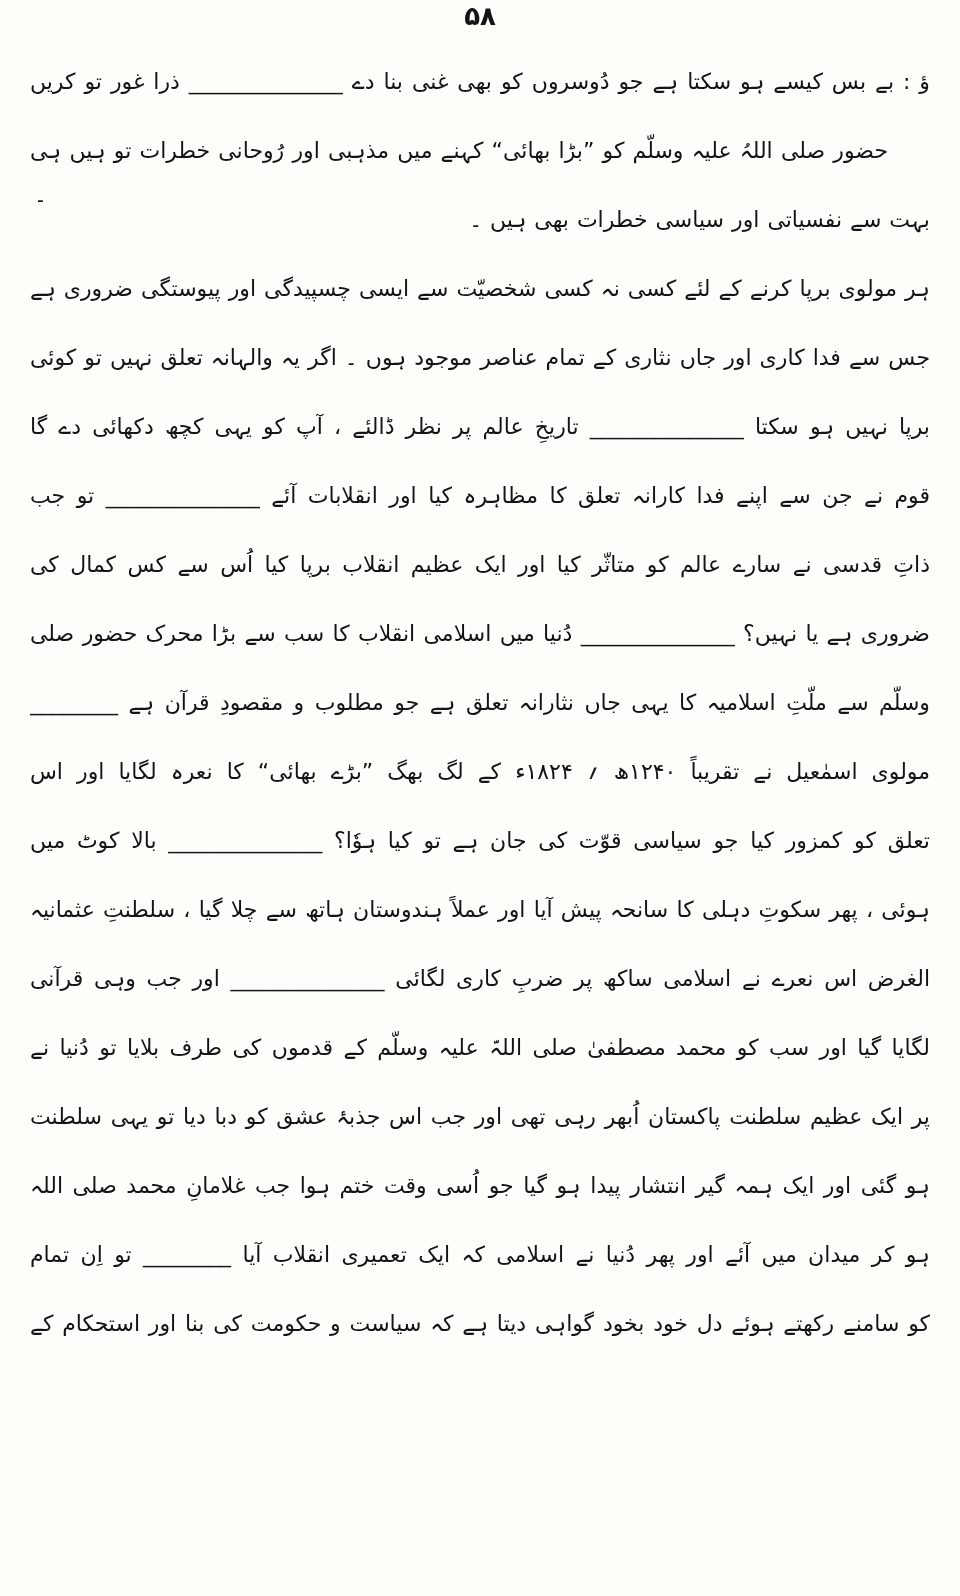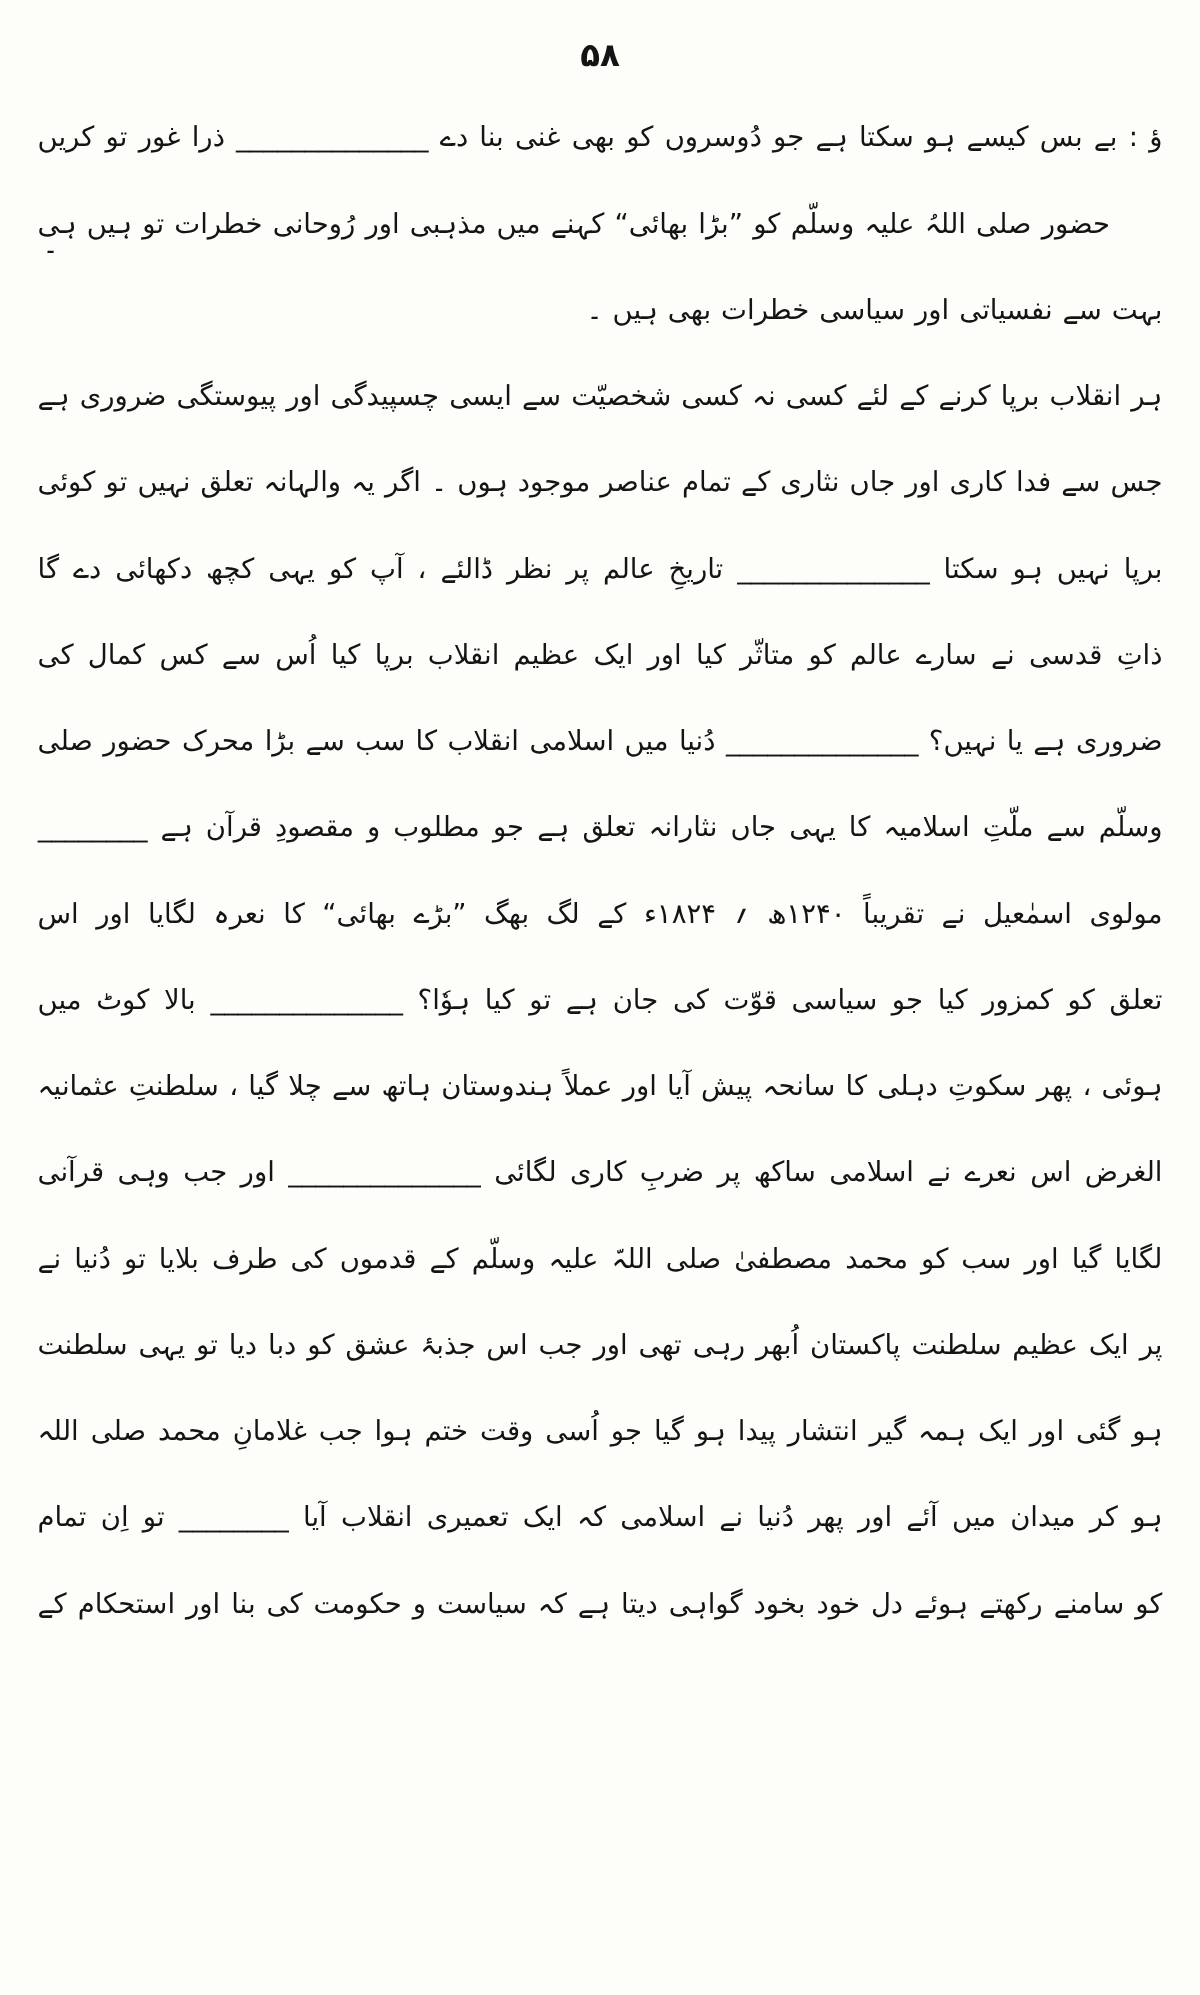--- a/index.html
+++ b/index.html
@@ -8,21 +8,21 @@
     width: 960px;
     height: 1596px;
     margin: 0 auto;
     background: #fdfdfa;
     color: #141414;
     font-family: "DejaVu Sans", sans-serif;
     overflow: hidden;
   }
   .page-number {
     text-align: center;
-    padding-top: 30px;
+    padding-top: 1px;
     font-size: 26px;
     font-weight: bold;
     letter-spacing: 4px;
     direction: rtl;
   }
   .text-block {
     direction: rtl;
     margin: 16px 30px 0 30px;
     font-size: 22px;
   }
@@ -65,23 +65,24 @@
     <div class="para">
       <div class="line">ؤ : بے بس کیسے ہو سکتا ہے جو دُوسروں کو بھی غنی بنا دے ______________ ذرا غور تو کریں ۔</div>
     </div>
 
     <div class="para">
       <div class="line indent">حضور صلی اللہُ علیہ وسلّم کو ”بڑا بھائی“ کہنے میں مذہبی اور رُوحانی خطرات تو ہیں ہی مگر اس میں</div>
       <div class="line short">بہت سے نفسیاتی اور سیاسی خطرات بھی ہیں ۔</div>
     </div>
 
     <div class="para">
-      <div class="line">ہر انقلاب برپا کرنے کے لئے کسی نہ کسی شخصیّت سے ایسی چسپیدگی اور پیوستگی ضروری ہے</div>
+      <div class="line">ہر مولوی برپا کرنے کے لئے کسی نہ کسی شخصیّت سے ایسی چسپیدگی اور پیوستگی ضروری ہے</div>
       <div class="line">جس سے فدا کاری اور جاں نثاری کے تمام عناصر موجود ہوں ۔ اگر یہ والہانہ تعلق نہیں تو کوئی انقلاب</div>
       <div class="line">برپا نہیں ہو سکتا ______________ تاریخِ عالم پر نظر ڈالئے ، آپ کو یہی کچھ دکھائی دے گا ________ گذشتہ</div>
+      <div class="line">قوم نے جن سے اپنے فدا کارانہ تعلق کا مظاہرہ کیا اور انقلابات آئے ______________ تو جب</div>
       <div class="line">ذاتِ قدسی نے سارے عالم کو متاثّر کیا اور ایک عظیم انقلاب برپا کیا اُس سے کس کمال کی پیوستگی</div>
       <div class="line">ضروری ہے یا نہیں؟ ______________ دُنیا میں اسلامی انقلاب کا سب سے بڑا محرک حضور صلی اللہ علیہ</div>
       <div class="line">وسلّم سے ملّتِ اسلامیہ کا یہی جاں نثارانہ تعلق ہے جو مطلوب و مقصودِ قرآن ہے ________</div>
     </div>
 
     <div class="para">
       <div class="line">مولوی اسمٰعیل نے تقریباً ۱۲۴۰ھ ؍ ۱۸۲۴ء کے لگ بھگ ”بڑے بھائی“ کا نعرہ لگایا اور اس</div>
       <div class="line">تعلق کو کمزور کیا جو سیاسی قوّت کی جان ہے تو کیا ہوٗا؟ ______________ بالا کوٹ میں شکست</div>
       <div class="line">ہوئی ، پھر سکوتِ دہلی کا سانحہ پیش آیا اور عملاً ہندوستان ہاتھ سے چلا گیا ، سلطنتِ عثمانیہ پر زوال آیا ____</div>
       <div class="line">الغرض اس نعرے نے اسلامی ساکھ پر ضربِ کاری لگائی ______________ اور جب وہی قرآنی نعرہ</div>

